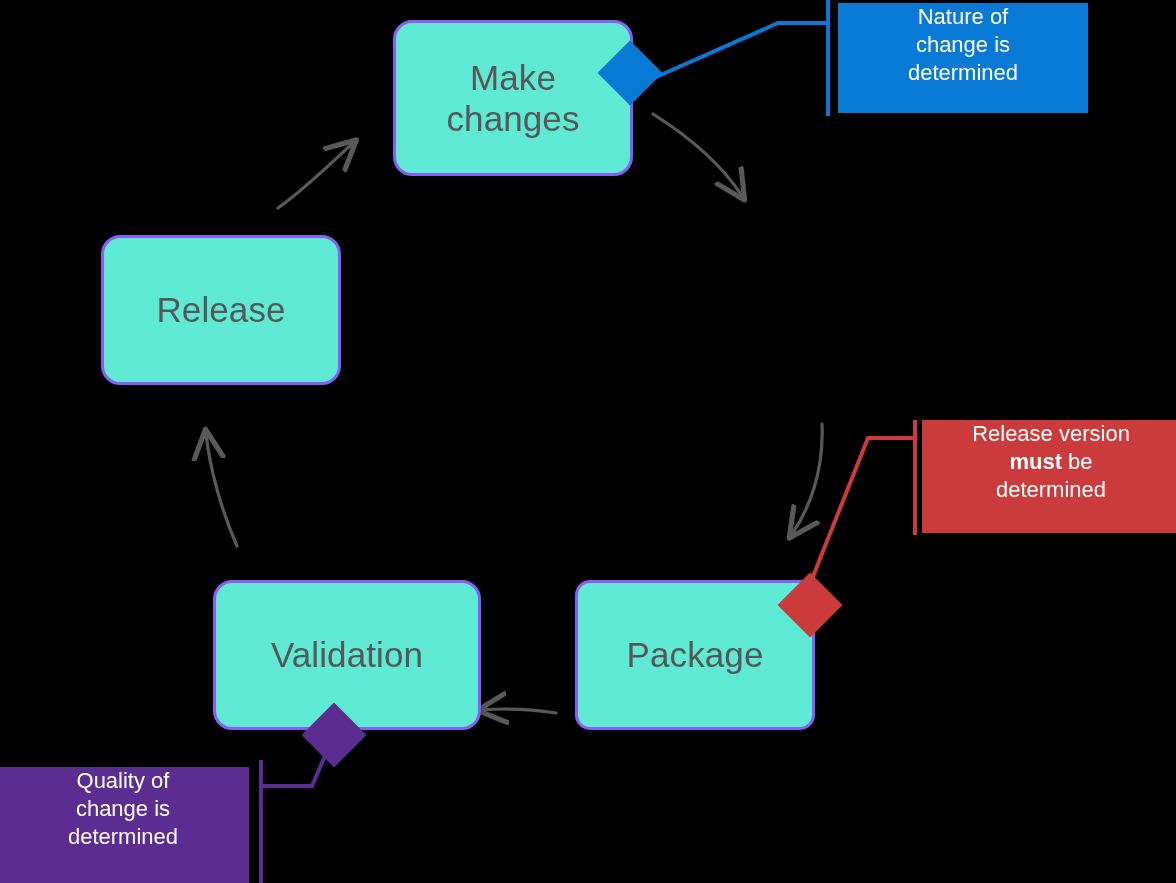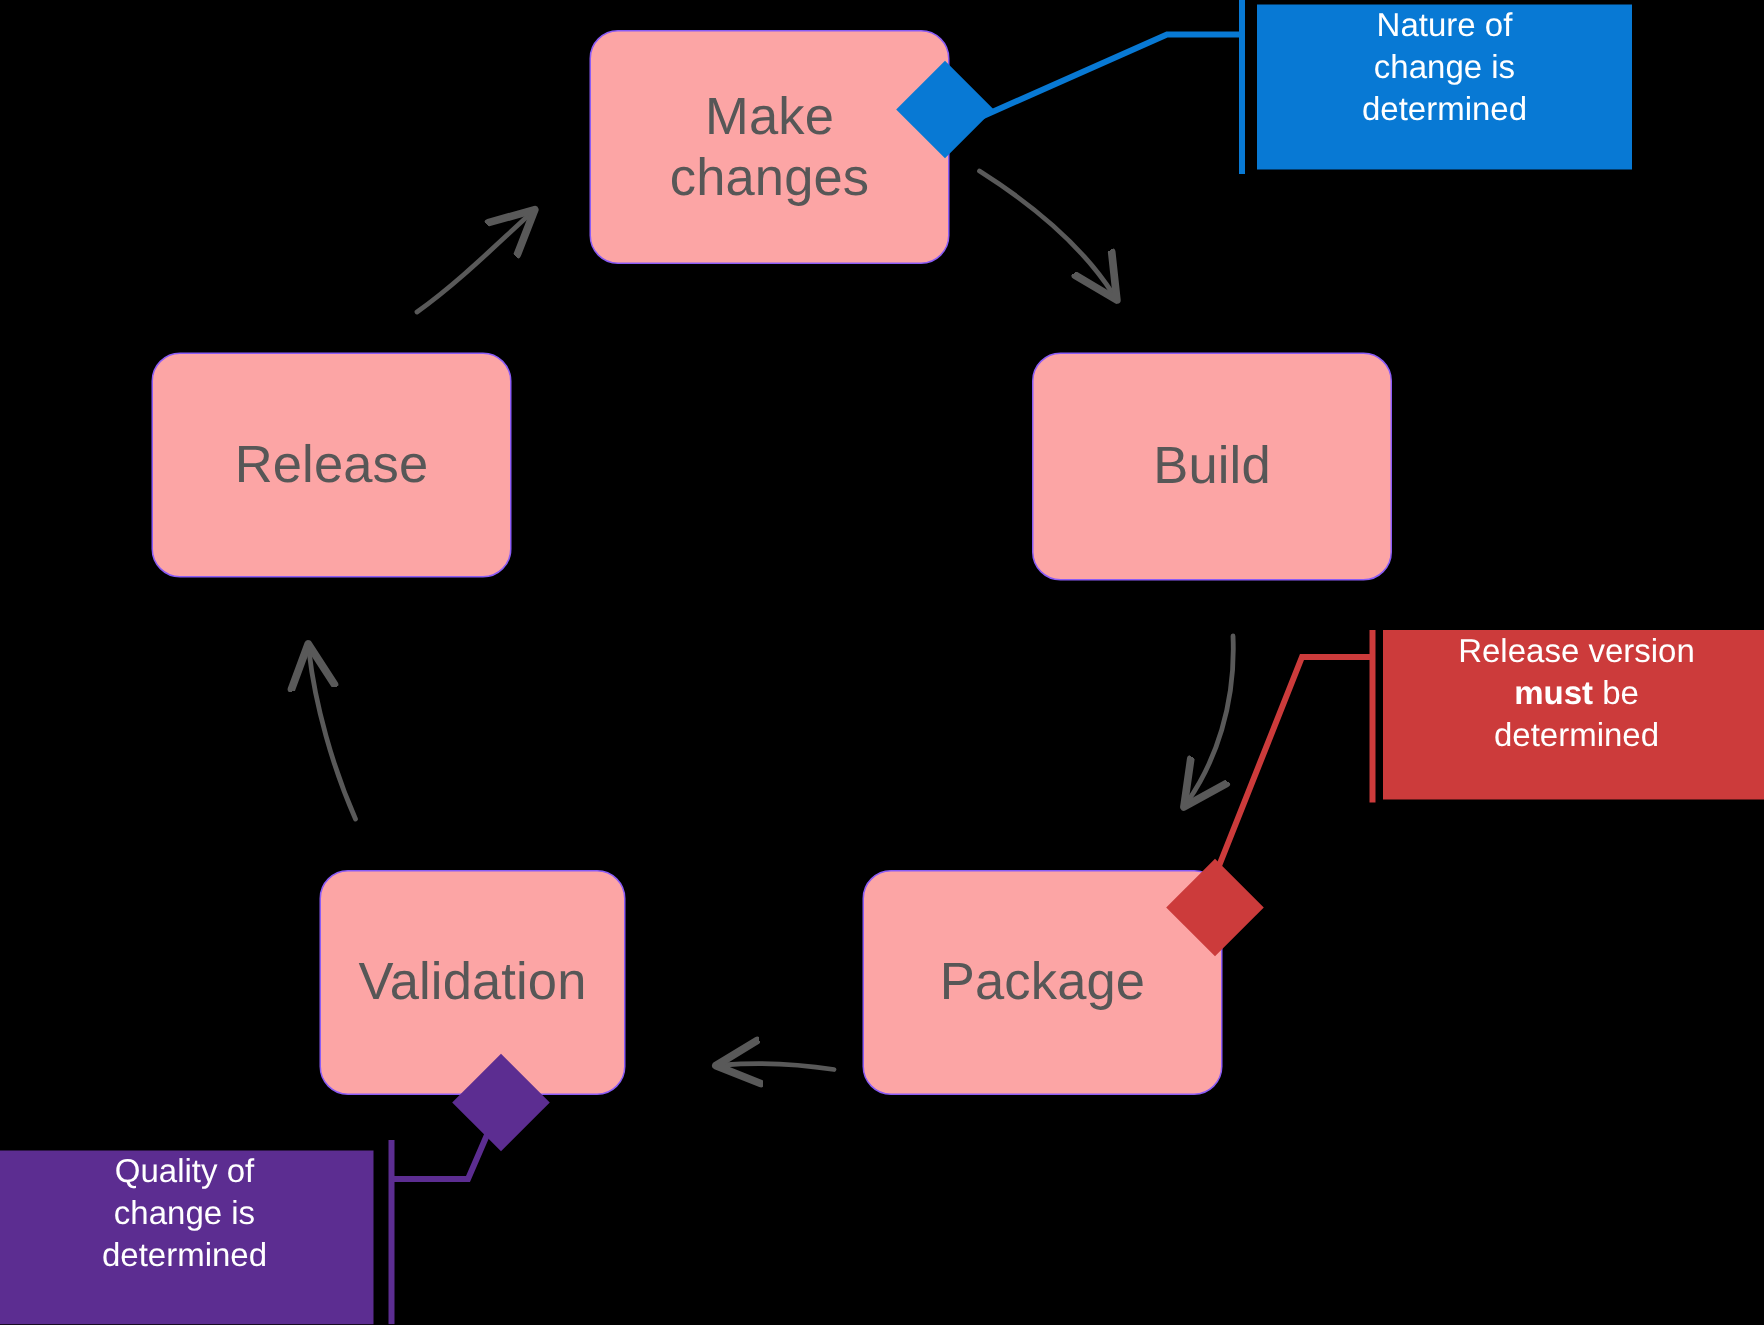--- a/index.html
+++ b/index.html
@@ -12,44 +12,44 @@
     width: 1176px;
     height: 883px;
     background: #000000;
     overflow: hidden;
     font-family: "Liberation Sans", sans-serif;
   }
 
   
   .node {
     position: absolute;
-    background: #fca5a5;
-    border: 1px solid #8b5cf6;
+    background: #5eead4;
+    border: 3px solid #8b5cf6;
     border-radius: 19px;
     box-shadow: 0 2px 4px rgba(0,0,0,0.35);
     display: flex;
     align-items: center;
     justify-content: center;
     box-sizing: border-box;
     z-index: 6;
   }
   .node-label {
     color: #575757;
     font-size: 35px;
     line-height: 1.18;
     text-align: center;
     font-weight: 400;
     letter-spacing: 0.1px;
     white-space: pre-line;
   }
 
   .node-make     { left: 393px; top: 20px;  width: 240px; height: 156px; }
   .node-build    { left: 688px; top: 235px; width: 240px; height: 152px; }
-  .node-package  { left: 575px; top: 580px; width: 240px; height: 150px; }
-  .node-validation { left: 213px; top: 580px; width: 204px; height: 150px; }
+  .node-package  { left: 575px; top: 580px; width: 240px; height: 150px; border-radius: 15px; }
+  .node-validation { left: 213px; top: 580px; width: 268px; height: 150px; }
   .node-release  { left: 101px; top: 235px; width: 240px; height: 150px; justify-content: center; }
 
   
   .callout {
     position: absolute;
     display: flex;
     align-items: flex-start;
     justify-content: center;
     box-sizing: border-box;
     z-index: 5;
@@ -118,23 +118,20 @@
     <path d="M 237,546 C 222,512 210,470 206,434" fill="none" stroke="#595959" stroke-width="3.2" stroke-linecap="round" marker-end="url(#ah)"></path>
 
     <path d="M 278,208 C 306,188 332,162 353,143" fill="none" stroke="#595959" stroke-width="3.2" stroke-linecap="round" marker-end="url(#ah)"></path>
   </svg>
 
   <div class="node node-make">
     <span class="node-label">Make
 changes</span>
   </div>
 
-  <div class="node node-build">
-    <span class="node-label">Build</span>
-  </div>
 
   <div class="node node-package">
     <span class="node-label">Package</span>
   </div>
 
   <div class="node node-validation">
     <span class="node-label">Validation</span>
   </div>
 
   <div class="node node-release">

